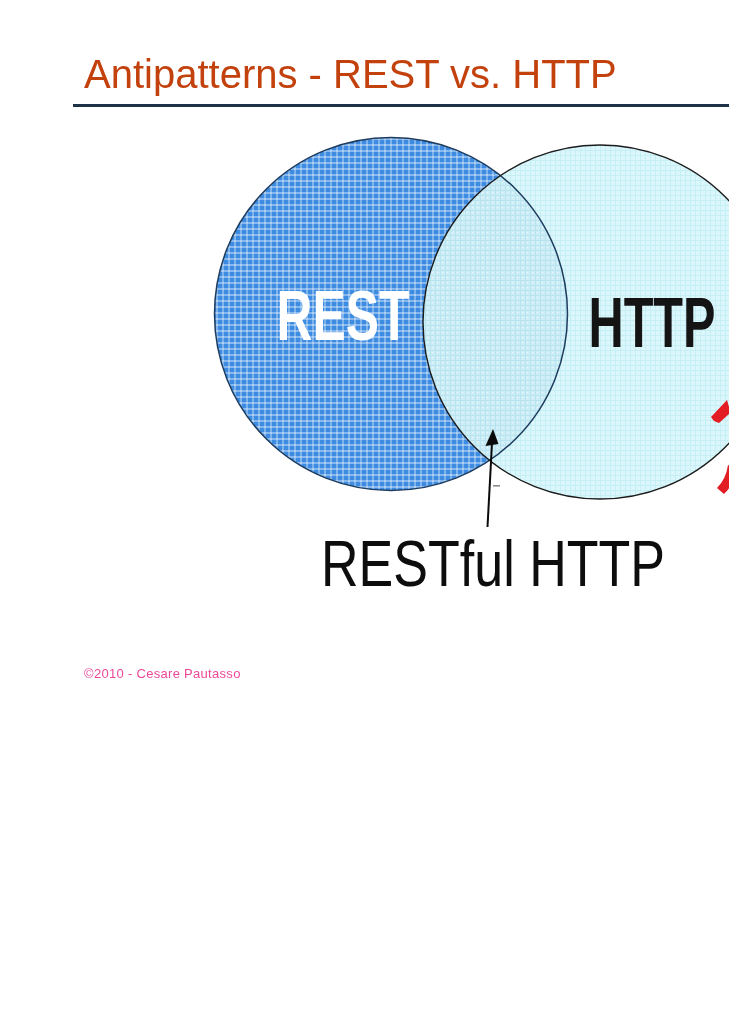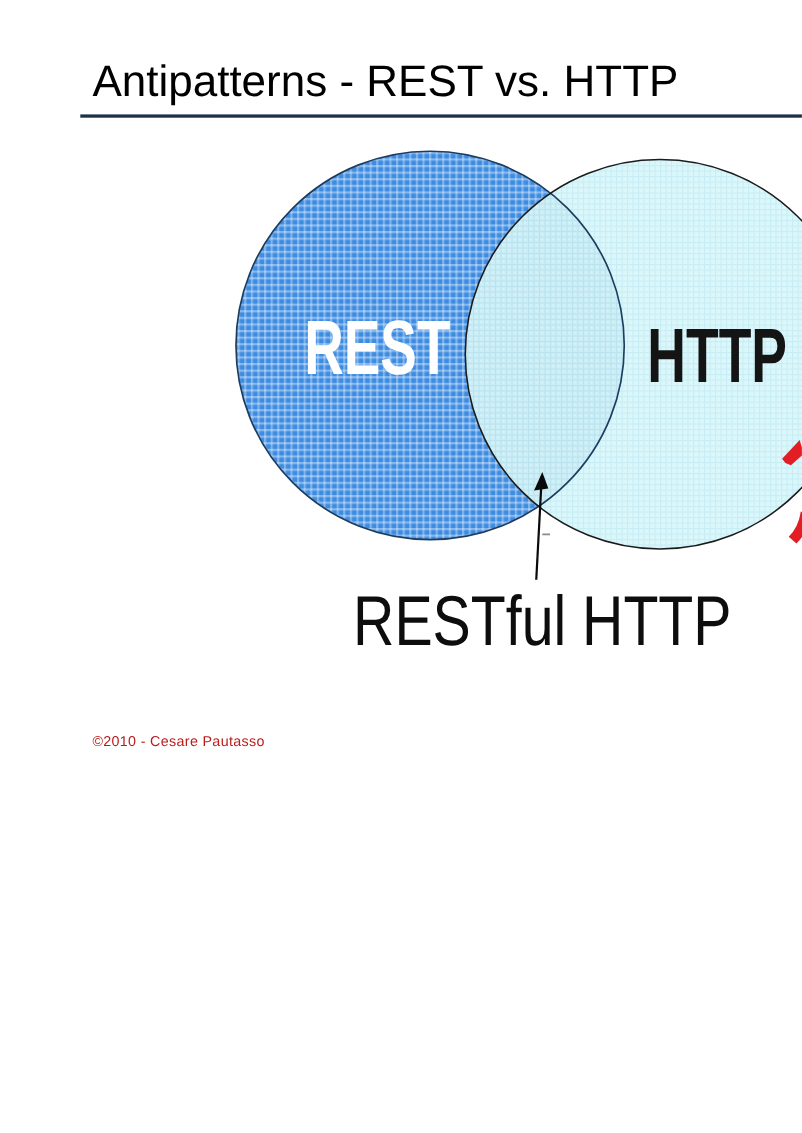--- a/index.html
+++ b/index.html
@@ -16,21 +16,21 @@
     background: #ffffff;
     overflow: hidden;
   }
   .slide-title {
     position: absolute;
     left: 84px; top: 54px;
     margin: 0;
     font-size: 40px;
     font-weight: 400;
     line-height: 1;
-    color: #000000;
+    color: #c2410c;
     letter-spacing: 0px;
     white-space: nowrap;
   }
   .title-rule {
     position: absolute;
     left: 73px; right: 0; top: 104px;
     height: 3px;
     background: #1d3147;
   }
   svg.venn {
@@ -53,21 +53,21 @@
   .venn-label-intersection {
     font-family: "Liberation Sans", sans-serif;
     font-weight: 400;
     font-size: 64px;
     fill: #0d0d0d;
   }
   .copyright {
     position: absolute;
     left: 84px; top: 666px;
     font-size: 13px;
-    color: #b91c1c;
+    color: #ec4899;
     letter-spacing: 0.3px;
     white-space: nowrap;
   }
 </style>
 </head>
 <body>
 
 <div class="slide">
 
   <h1 class="slide-title">Antipatterns - REST vs. HTTP</h1>

